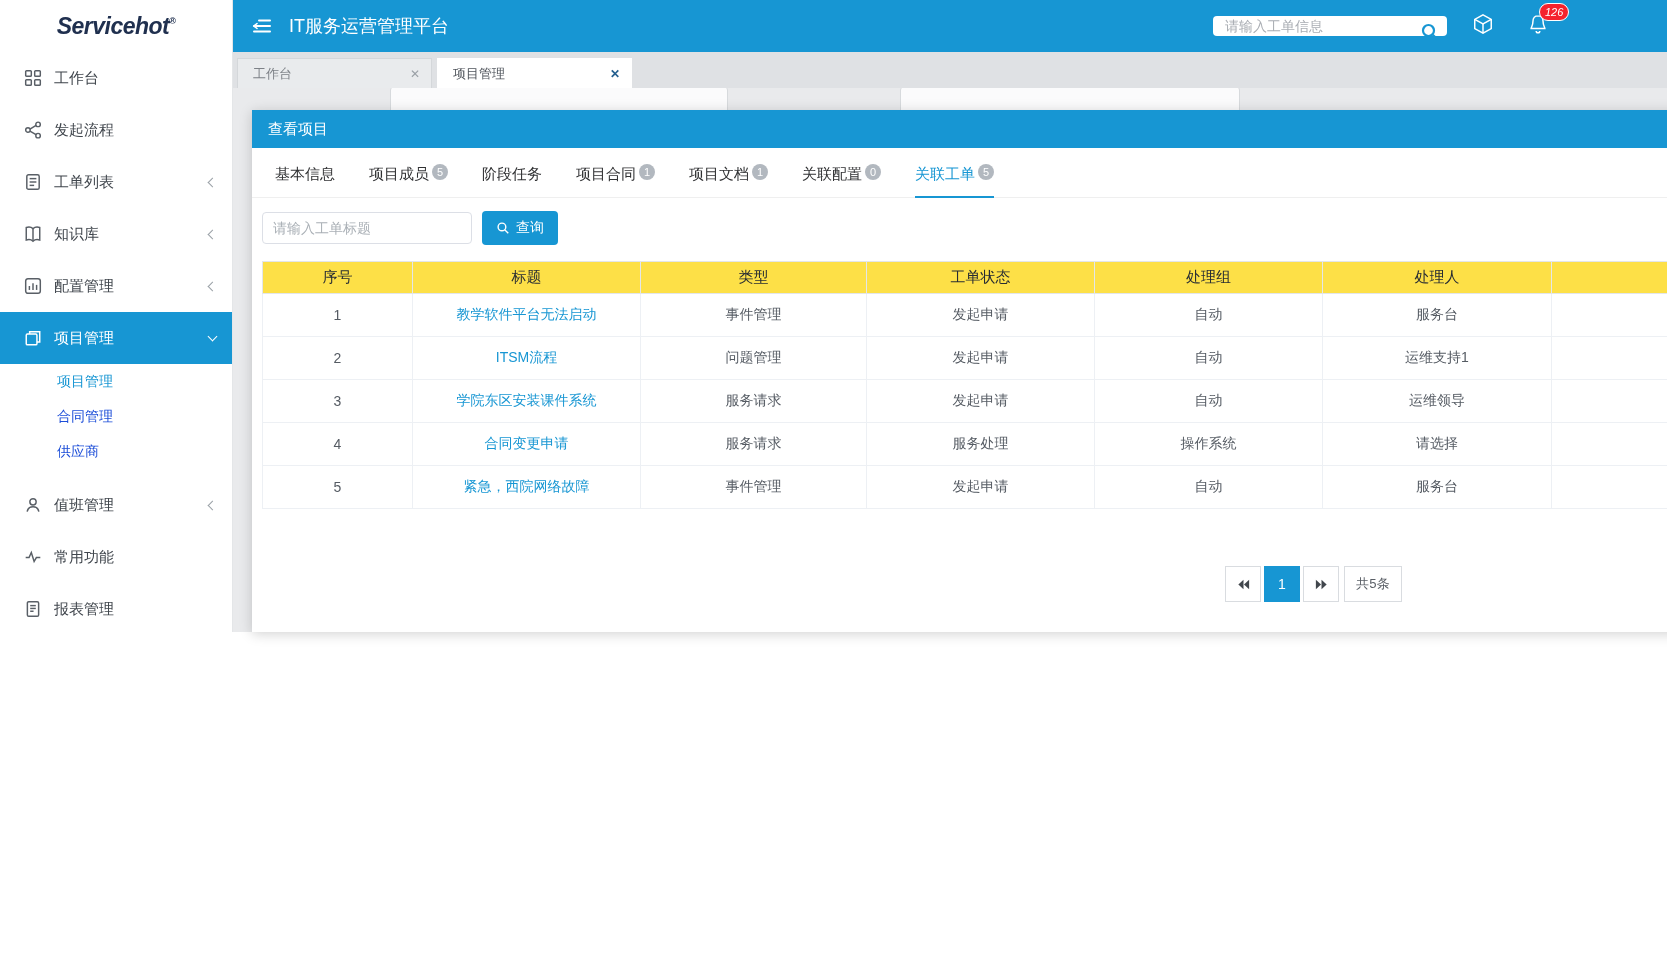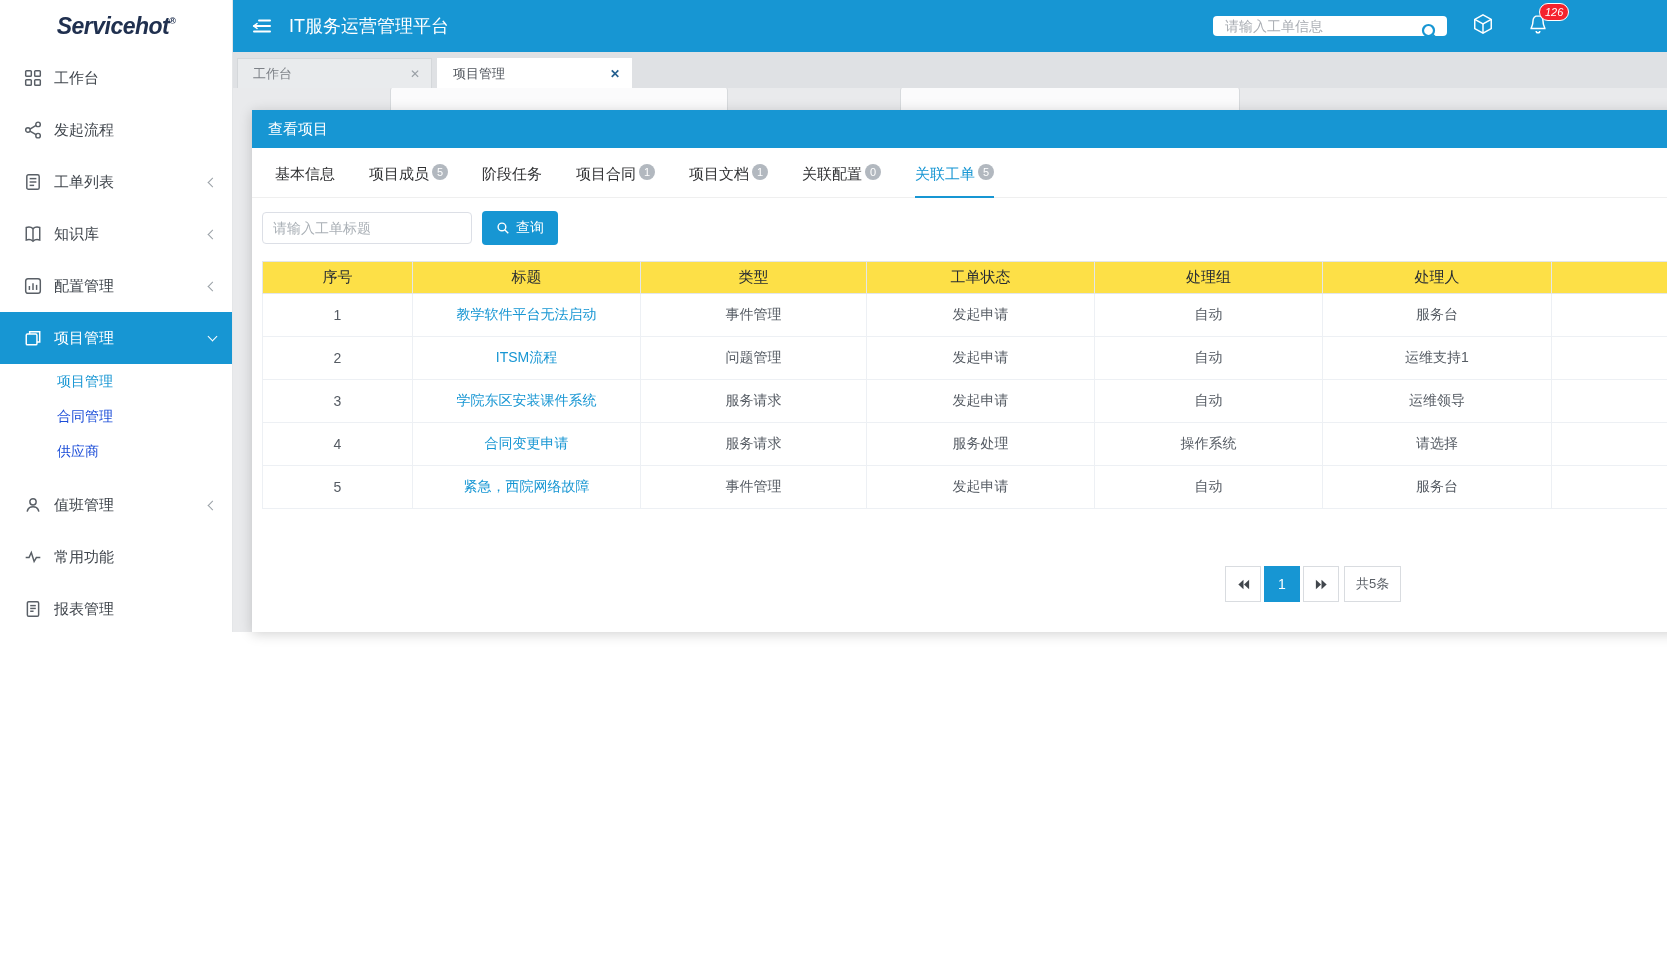--- a/index.html
+++ b/index.html
@@ -67,21 +67,21 @@
 
   table.grid { margin: 16px 10px 0; border-collapse: collapse; table-layout: fixed; width: 1410px; }
   .grid th { background: #fde047; border: 1px solid #e3e6ea; height: 32px; font-size: 15px; color: #272c33; font-weight: 500; text-align: center; }
   .grid td { background: #fff; border: 1px solid #edf0f4; height: 43px; font-size: 14px; color: #555b63; text-align: center; white-space: nowrap; overflow: hidden; }
   .grid td.link-cell { color: #1796d3; cursor: pointer; }
 
   .pager { position: absolute; left: 973px; top: 456px; display: flex; align-items: center; gap: 3px; }
   .pg-btn { width: 36px; height: 36px; background: #fff; border: 1px solid #d9dce0; display: flex; align-items: center; justify-content: center; cursor: pointer; }
   .pg-btn svg { width: 15px; height: 15px; fill: #41464c; }
   .pg-page { width: 36px; height: 36px; background: #1796d3; color: #fff; font-size: 14px; display: flex; align-items: center; justify-content: center; cursor: pointer; }
-  .pg-total { height: 36px; background: #fff; border: 1px solid #d9dce0; padding: 8px 11px; display: flex; align-items: center; font-size: 13px; color: #5a5f66; margin-left: 2px; }
+  .pg-total { height: 36px; background: #fff; border: 1px solid #d9dce0; padding: 8px 11px; display: flex; align-items: center; font-size: 13px; color: #5a5f66; margin-left: 2px; font-family: Liberation Mono, monospace; }
 </style>
 </head>
 <body>
 
 <div class="app">
 
   <div class="sidebar">
     <div class="logo">
       <span>Servicehot</span>
         <span class="reg">®</span>

